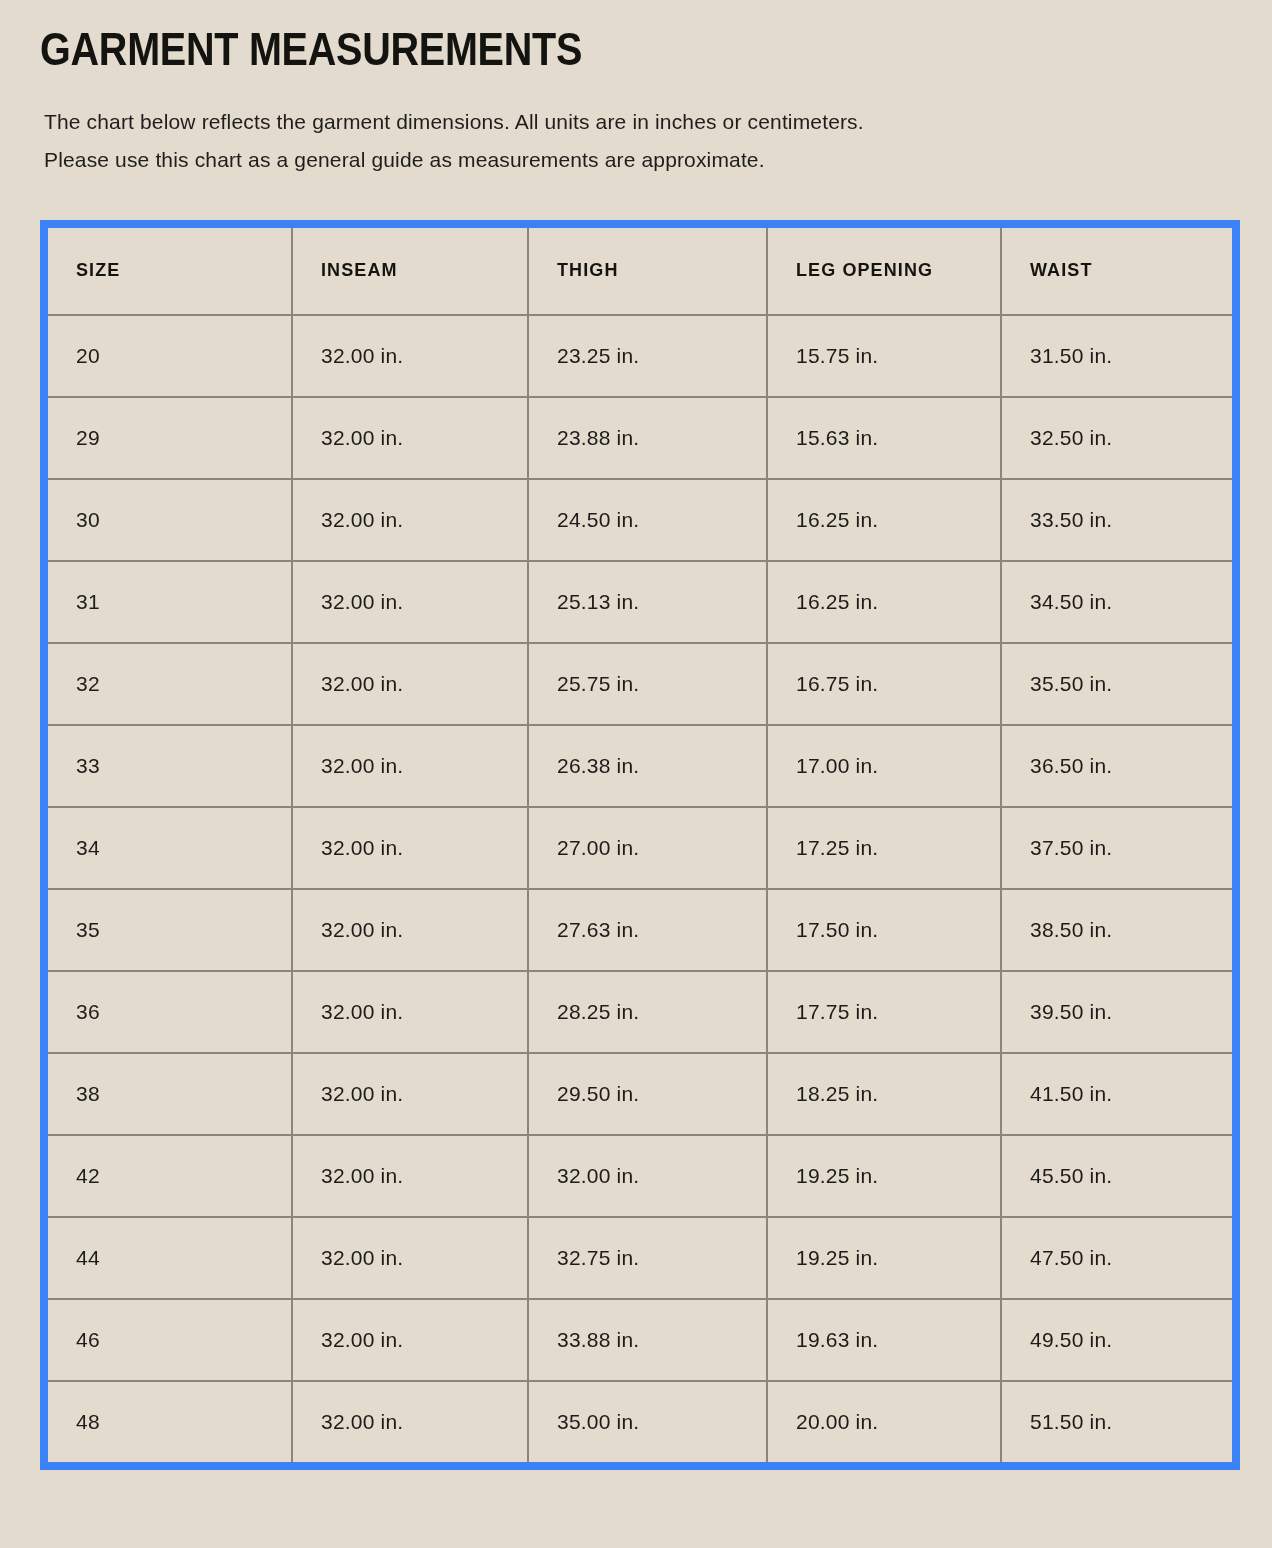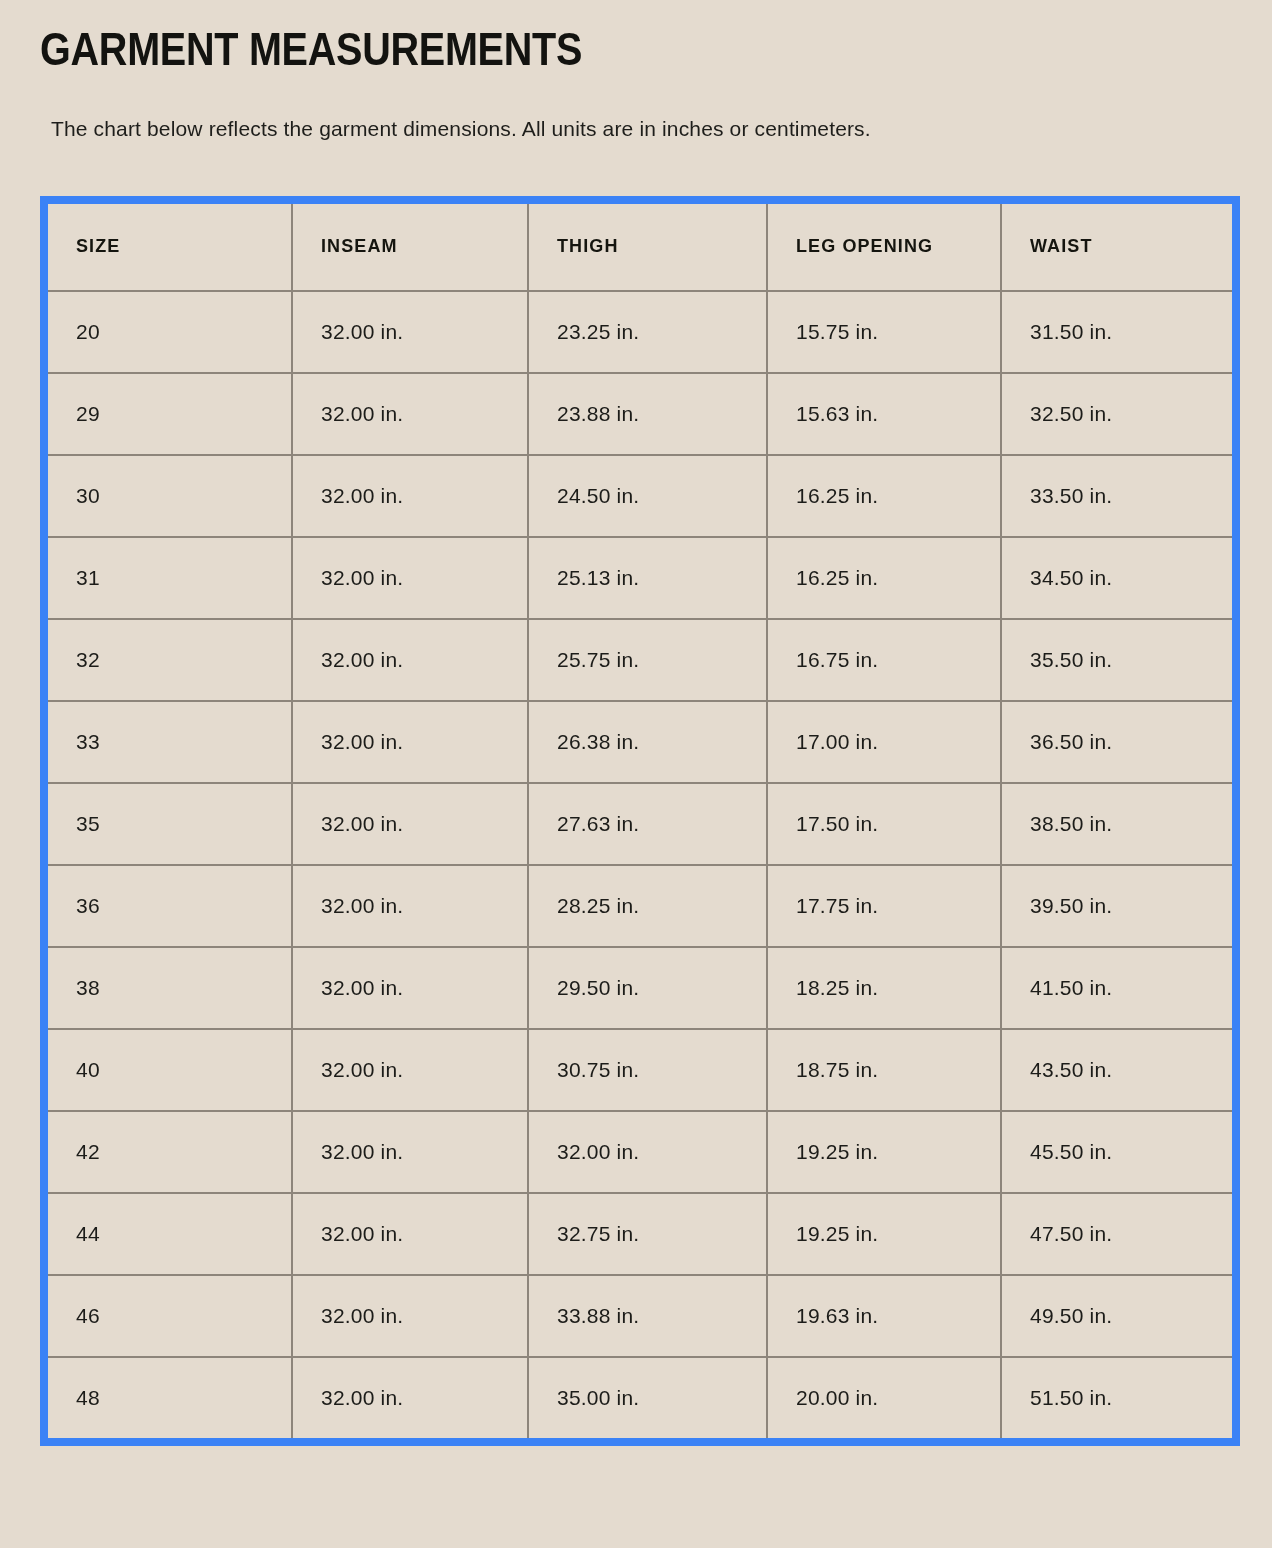--- a/index.html
+++ b/index.html
@@ -31,21 +31,21 @@
     font-weight: 700;
     letter-spacing: -0.3px;
     line-height: 1.02;
     color: #131310;
     transform: scaleX(0.86);
     transform-origin: left center;
     white-space: nowrap;
   }
 
   .intro {
-    margin: 11px;
+    margin: 4px;
     padding-top: 26px;
     font-size: 21px;
     line-height: 38px;
     font-weight: 400;
     color: #1e1e1b;
     letter-spacing: 0.15px;
     max-width: 1150px;
   }
   .intro span { display: block; }
 
@@ -103,20 +103,21 @@
 </style>
 </head>
 <body>
 
 <div class="page">
 
   <h1 class="page-title">GARMENT MEASUREMENTS</h1>
 
   <p class="intro">
     <span>The chart below reflects the garment dimensions. All units are in inches or centimeters.</span>
+    <span>Please use this chart as a general guide as measurements are approximate.</span>
   </p>
 
   <div class="size-table-wrap">
     <table class="size-table">
       <colgroup>
         <col class="c-size">
         <col class="c-inseam">
         <col class="c-thigh">
         <col class="c-legopen">
         <col class="c-waist">
@@ -167,20 +168,27 @@
           <td>35.50 in.</td>
         </tr>
         <tr>
           <td>33</td>
           <td>32.00 in.</td>
           <td>26.38 in.</td>
           <td>17.00 in.</td>
           <td>36.50 in.</td>
         </tr>
         <tr>
+          <td>34</td>
+          <td>32.00 in.</td>
+          <td>27.00 in.</td>
+          <td>17.25 in.</td>
+          <td>37.50 in.</td>
+        </tr>
+        <tr>
           <td>35</td>
           <td>32.00 in.</td>
           <td>27.63 in.</td>
           <td>17.50 in.</td>
           <td>38.50 in.</td>
         </tr>
         <tr>
           <td>36</td>
           <td>32.00 in.</td>
           <td>28.25 in.</td>
@@ -188,27 +196,20 @@
           <td>39.50 in.</td>
         </tr>
         <tr>
           <td>38</td>
           <td>32.00 in.</td>
           <td>29.50 in.</td>
           <td>18.25 in.</td>
           <td>41.50 in.</td>
         </tr>
         <tr>
-          <td>40</td>
-          <td>32.00 in.</td>
-          <td>30.75 in.</td>
-          <td>18.75 in.</td>
-          <td>43.50 in.</td>
-        </tr>
-        <tr>
           <td>42</td>
           <td>32.00 in.</td>
           <td>32.00 in.</td>
           <td>19.25 in.</td>
           <td>45.50 in.</td>
         </tr>
         <tr>
           <td>44</td>
           <td>32.00 in.</td>
           <td>32.75 in.</td>

